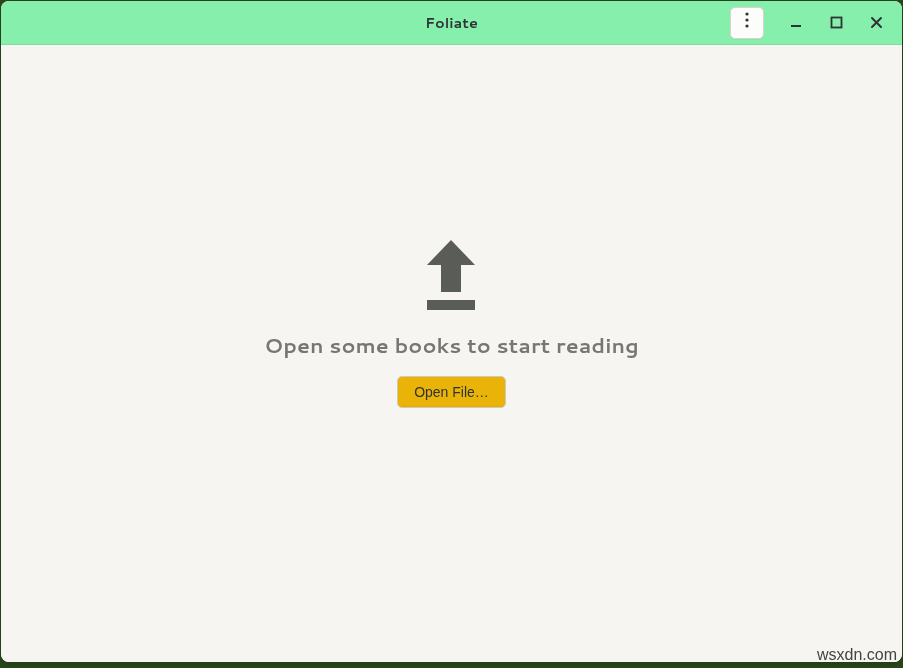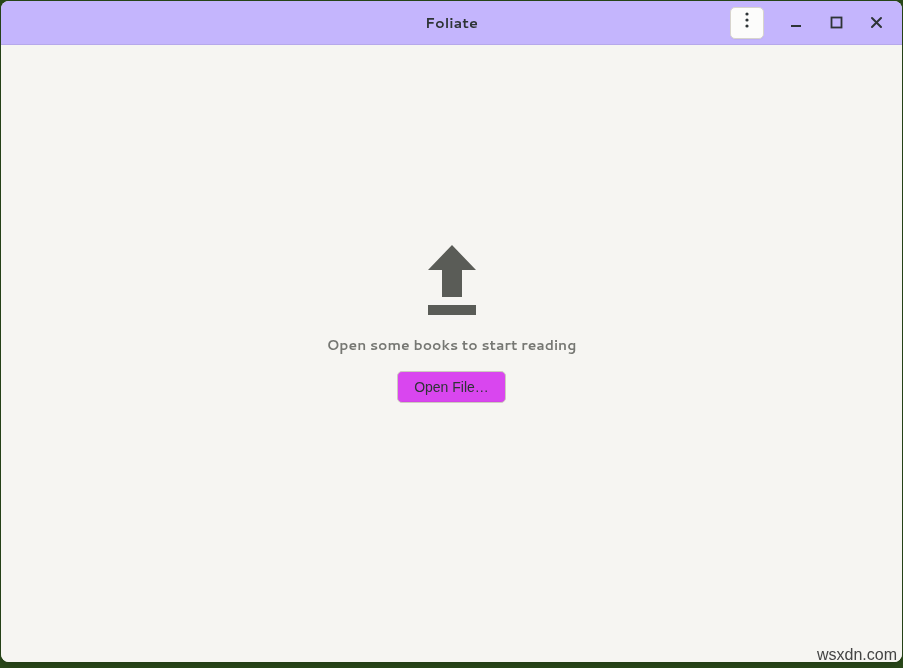--- a/index.html
+++ b/index.html
@@ -14,21 +14,21 @@
       left: 1px; top: 1px;
       width: 901px; height: 661px;
       background: #f6f5f2;
       border-radius: 8px;
       box-shadow: 0 2px 10px rgba(0,0,0,0.25);
       display: flex; flex-direction: column;
       overflow: hidden;
     }
     .headerbar {
       height: 44px;
-      background: #c4b5fd;
+      background: #86efac;
       display: flex; align-items: center;
       border-bottom: 1px solid rgba(0,0,0,0.07);
       position: relative;
       padding: 0 8px;
       user-select: none;
     }
     .title {
       position: absolute; left: 0; right: 0;
       text-align: center;
       font-weight: 700;
@@ -64,29 +64,29 @@
       background: #f6f5f2;
       display: flex; align-items: center; justify-content: center;
       padding-bottom: 60px;
     }
     .empty {
       display: flex; flex-direction: column; align-items: center;
       gap: 16px;
     }
     .empty-icon svg { display: block; }
     .empty-text {
-      font-size: 14px;
+      font-size: 21px;
       font-weight: 700;
       color: #767773;
       text-align: center;
     }
     .open-btn {
       min-width: 104px;
       padding: 7px 16px;
-      background: #d946ef;
+      background: #eab308;
       border: 1px solid #cecabf;
       border-radius: 5px;
       font-size: 14px;
       color: #2e3436;
       cursor: pointer;
       box-shadow: inset 0 -1px 0 rgba(0,0,0,0.03);
       text-align: right;
     }
     .watermark {
       position: absolute;

